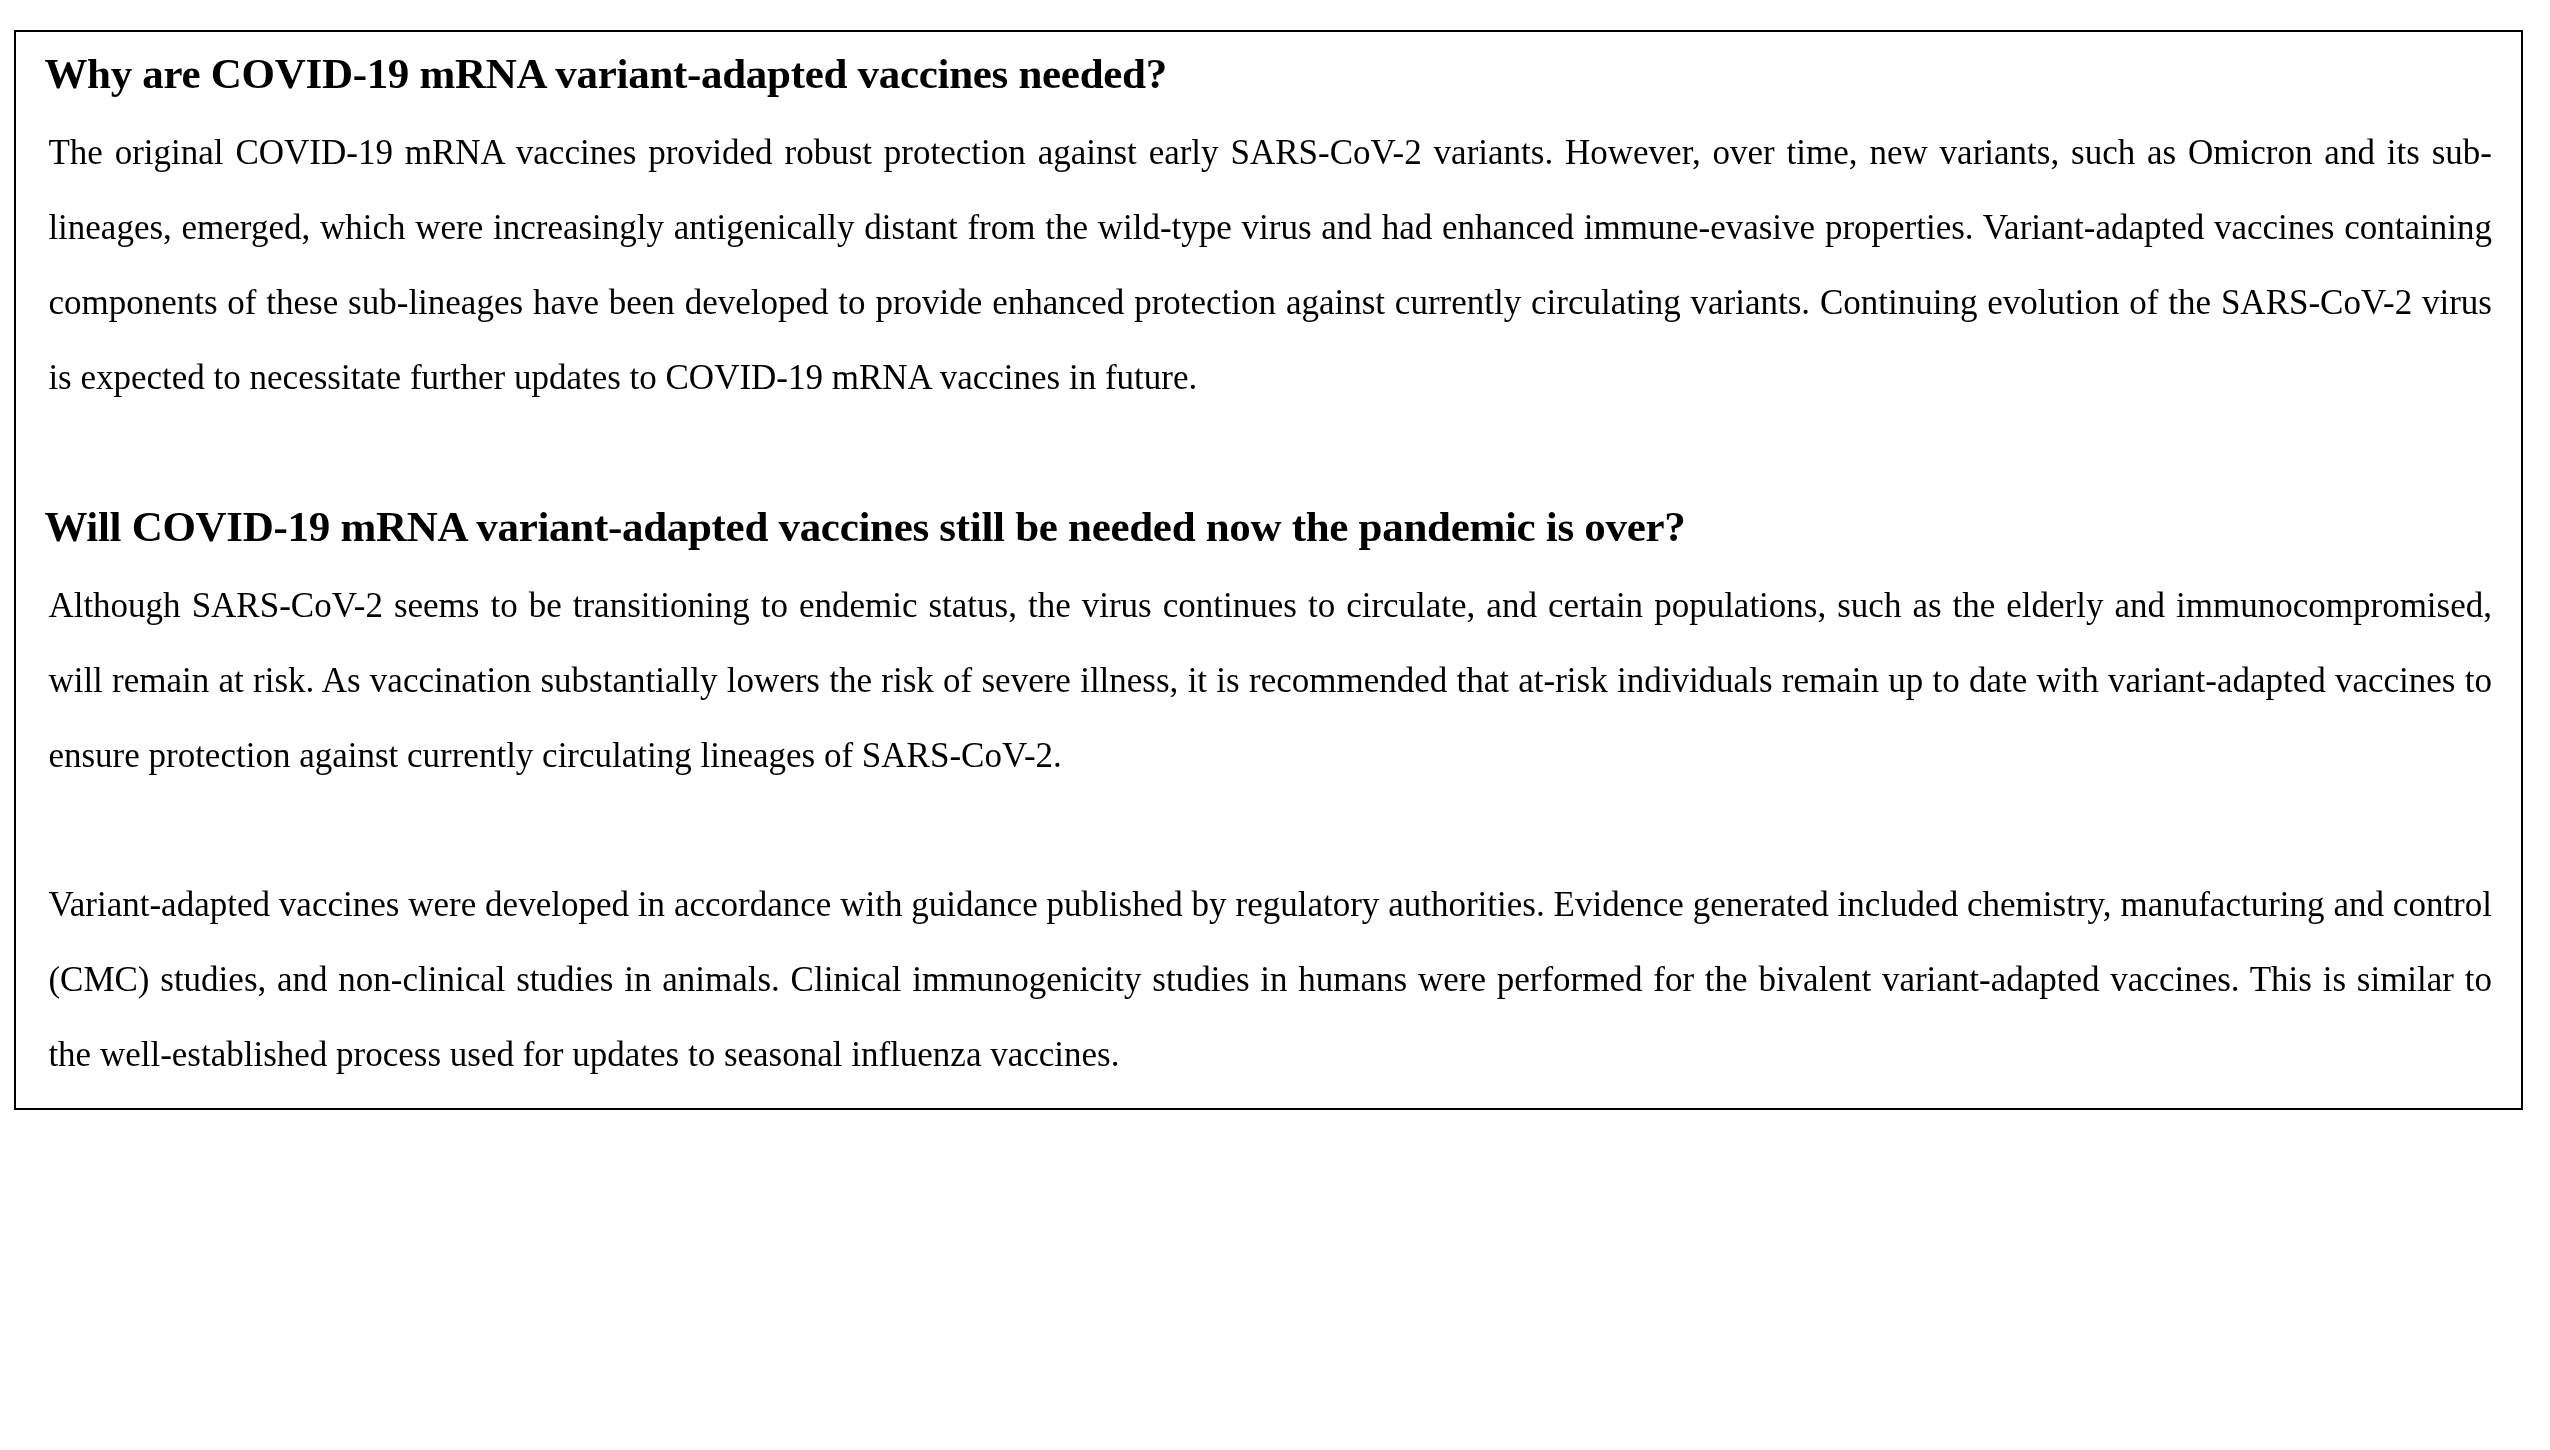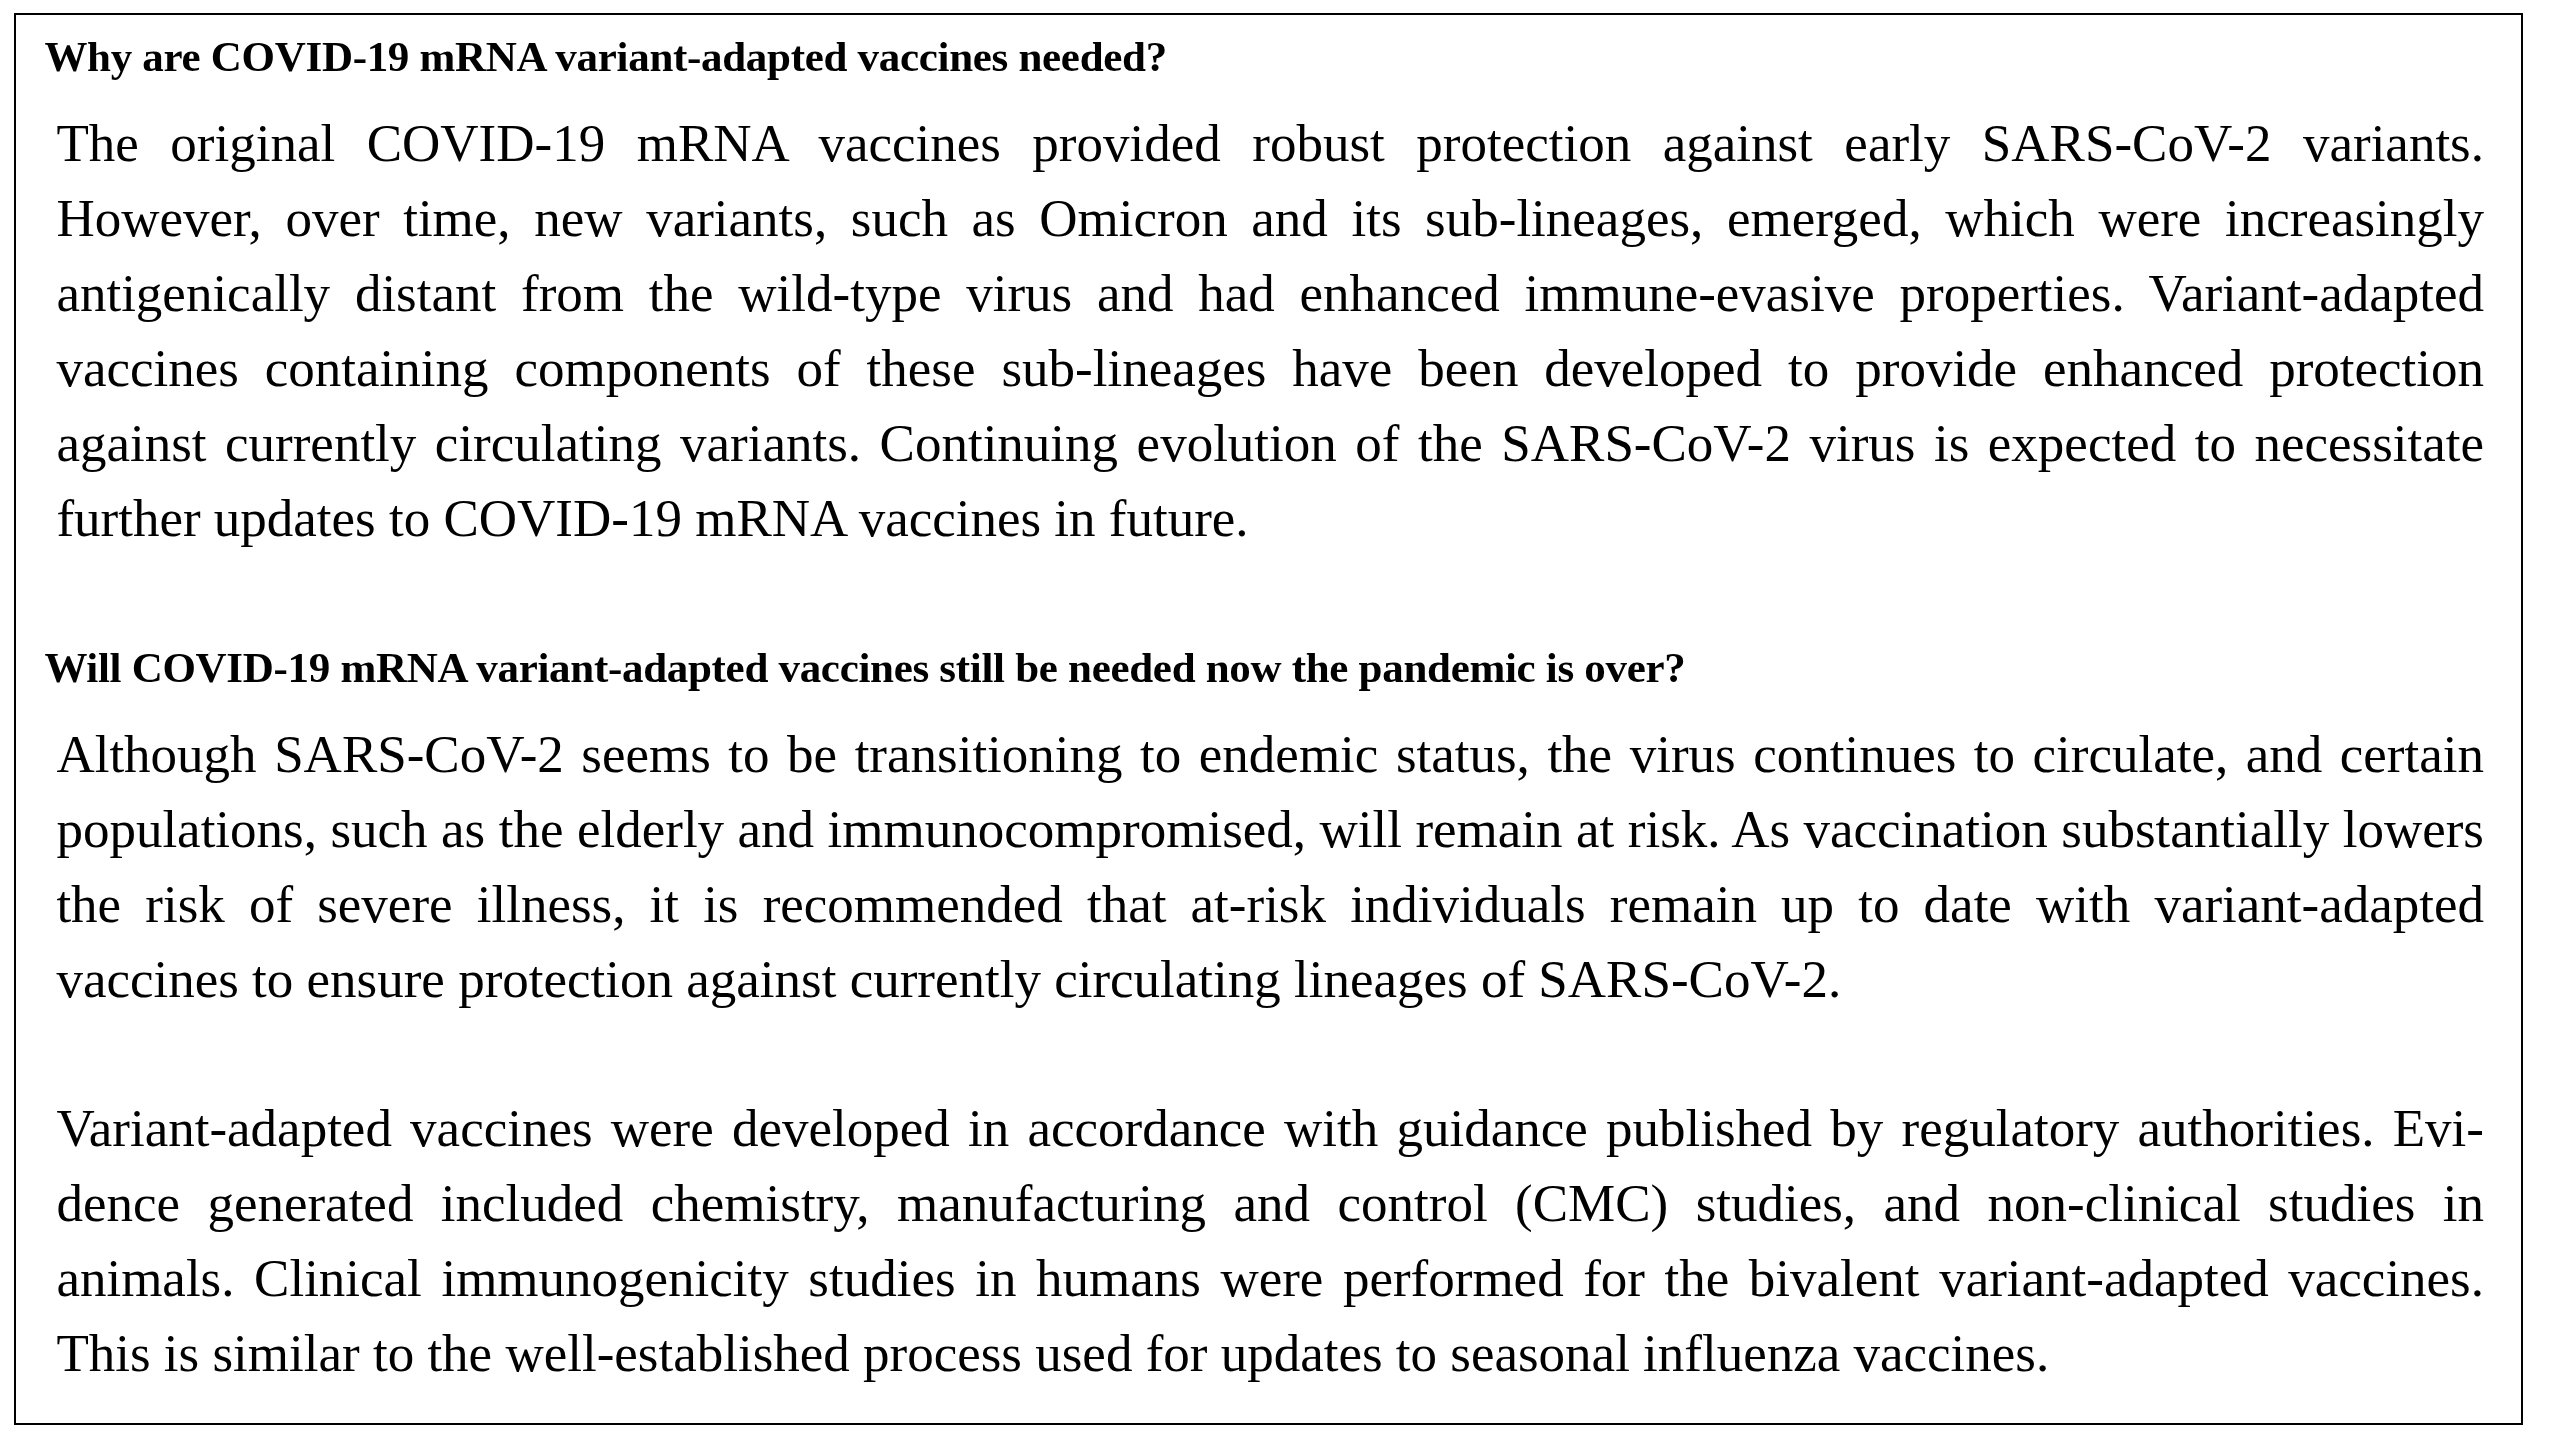--- a/index.html
+++ b/index.html
@@ -9,46 +9,46 @@
     }
     body {
       width: 2550px;
       height: 1450px;
       position: relative;
       overflow: hidden;
     }
     .box {
       position: absolute;
       left: 14.4px;
-      top: 13px;
+      top: 30px;
       width: 2509px;
-      height: 1412px;
+      height: 1080px;
       border: 2.9px solid #000000;
       box-sizing: border-box;
       padding: 3.5px 25.4px 0 28px;
       font-family: "Liberation Serif", "DejaVu Serif", serif;
       color: #000000;
     }
     .section {
       margin: 0;
     }
     .section + .section {
       margin-top: 74px;
     }
     .q {
       font-weight: bold;
       font-size: 43px;
       line-height: 75px;
       margin: 0;
       letter-spacing: -0.3px;
     }
     .a {
-      font-size: 53px;
+      font-size: 35px;
       line-height: 75px;
-      margin: 12px;
+      margin: 4px;
       text-align: justify;
       hyphens: manual;
     }
   </style>
 </head>
 <body>
 
 <div class="box">
   <div class="section">
     <p class="q">Why are COVID-19 mRNA variant-adapted vaccines needed?</p>

